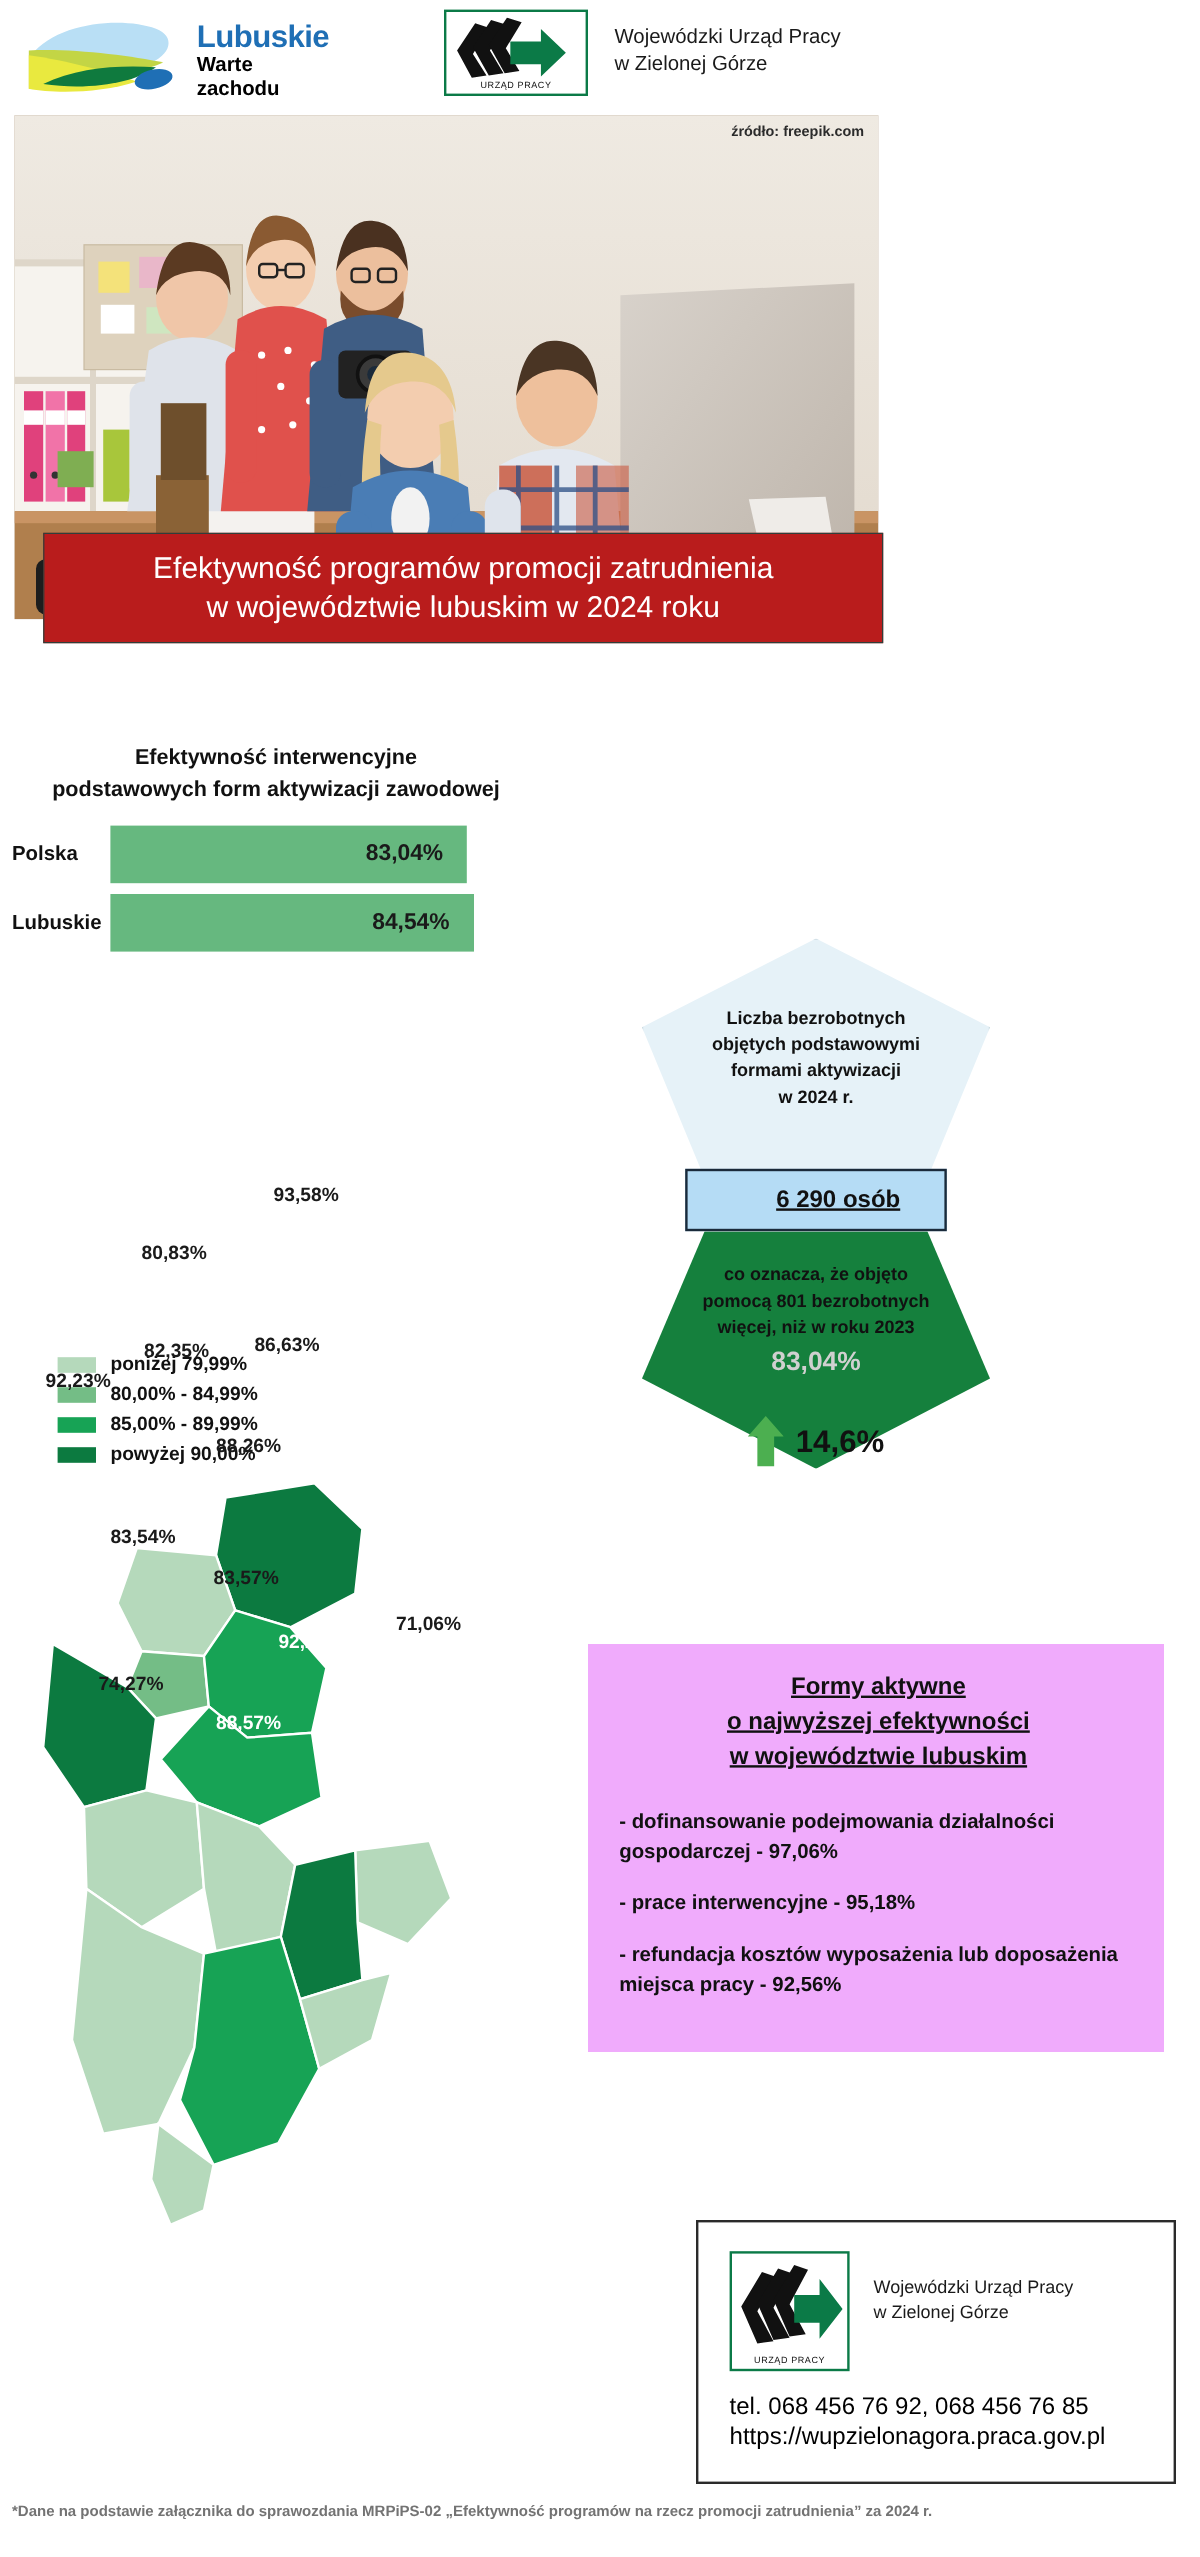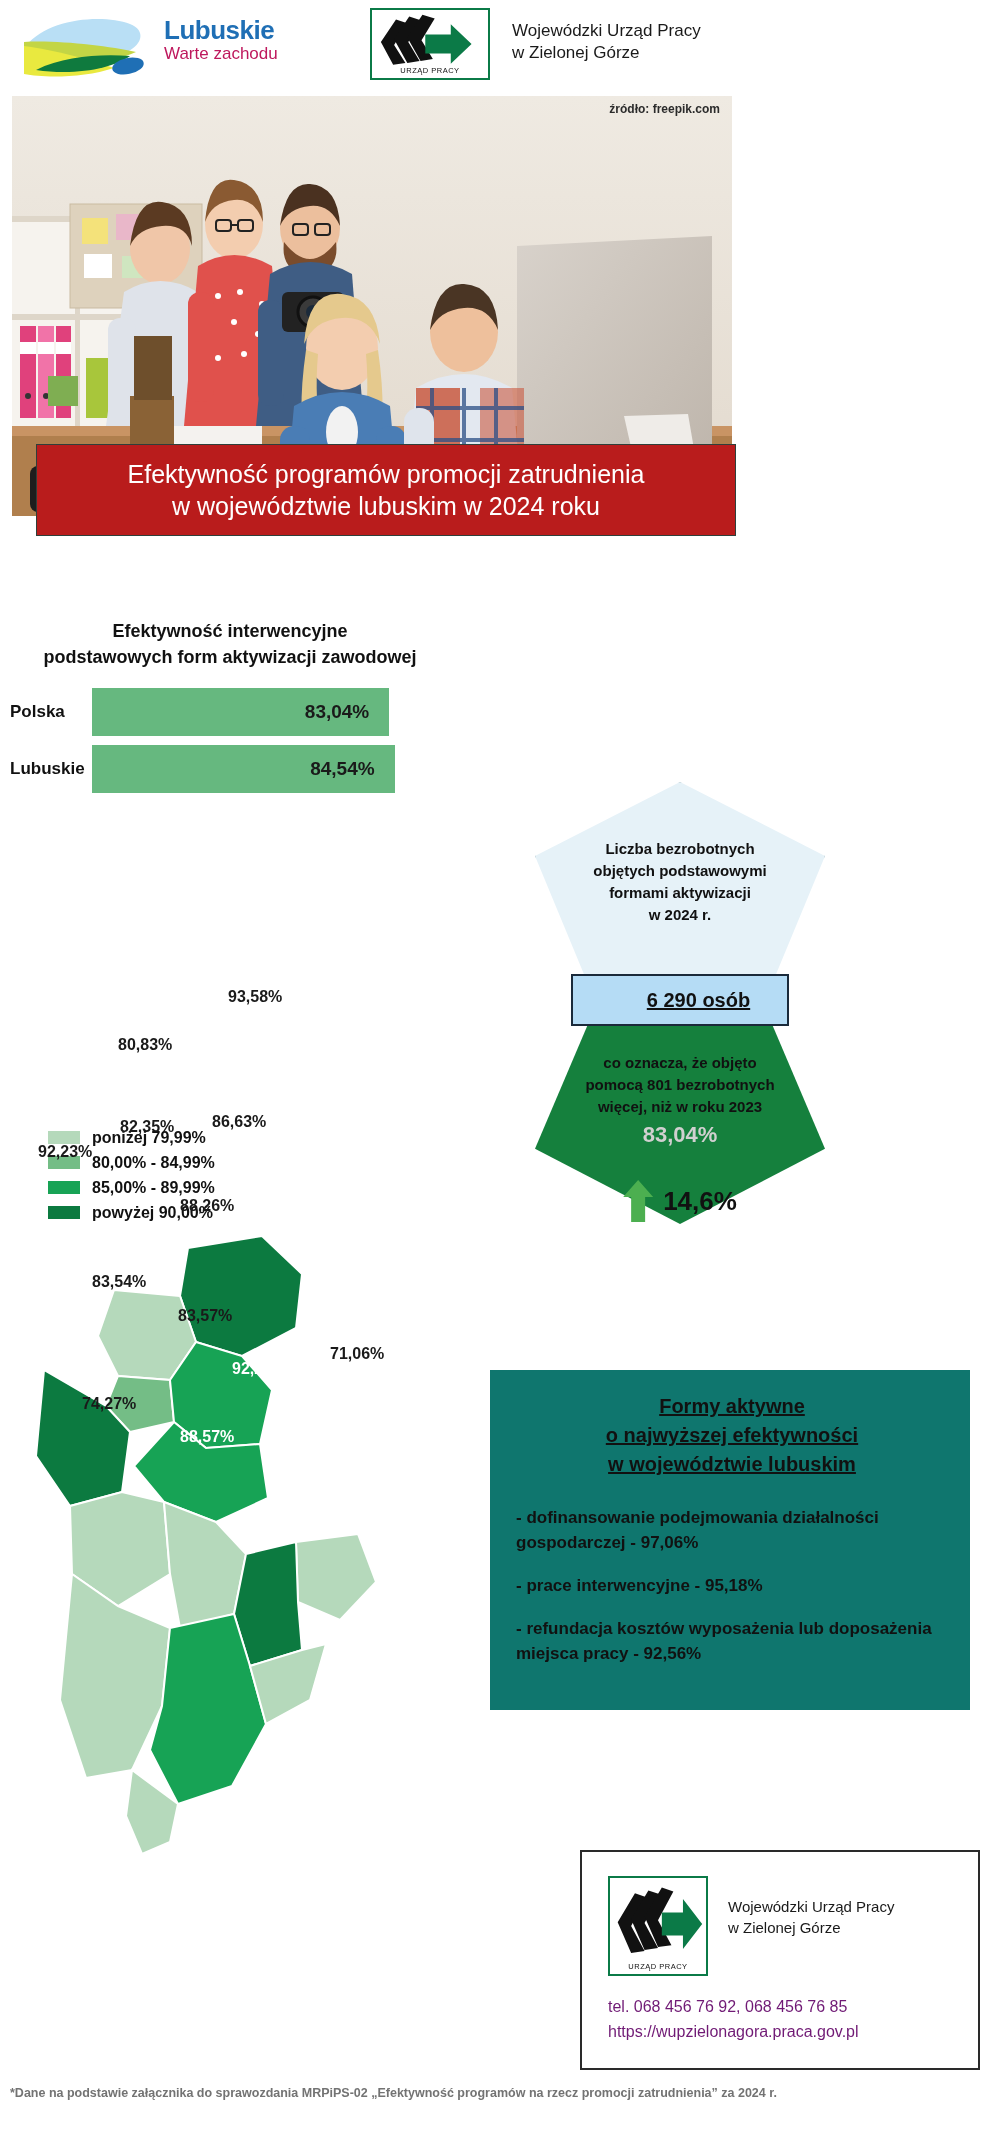--- a/index.html
+++ b/index.html
@@ -16,21 +16,21 @@
   #lubuskie-logo { position:absolute; left:18px; top:8px; width:230px; height:78px; }
   #lubuskie-mark { position:absolute; left:0; top:4px; width:140px; height:70px; }
   #lubuskie-text { position:absolute; left:146px; top:8px; width:120px; }
   #lubuskie-name {
     font-family:"Liberation Sans", sans-serif;
     font-weight:bold; font-size:26px; color:#1f6fb5; letter-spacing:-0.5px;
     line-height:28px;
   }
   #lubuskie-tag {
     font-family:"Liberation Sans", sans-serif;
-    font-weight:normal; font-size:17px; color:#be185d; line-height:20px;
+    font-weight:bold; font-size:17px; color:#000000; line-height:20px;
   }
 
   #wup-logo-box {
     position:absolute; left:370px; top:8px; width:120px; height:72px;
     border:2px solid #0b7a47; background:#fff;
   }
   #wup-title {
     position:absolute; left:512px; top:20px;
     font-size:17px; line-height:22px; color:#1a1a1a;
     font-family:"Liberation Sans", sans-serif;
@@ -161,21 +161,21 @@
   #footer-logo {
     position:absolute; left:26px; top:24px; width:100px; height:100px;
     border:2px solid #0b7a47; background:#fff;
   }
   #footer-org {
     position:absolute; left:146px; top:44px;
     font-size:15px; line-height:21px; color:#1a1a1a;
   }
   #footer-contact {
     position:absolute; left:26px; top:142px;
-    font-size:16px; line-height:25px; color:#701a75;
+    font-size:20px; line-height:25px; color:#000000;
   }
   #bottom-note {
     position:absolute; left:10px; top:2086px; width:980px;
     font-weight:bold; font-size:12.5px; color:#737373;
   }
 
   
   .wup-inner { position:absolute; left:0; top:0; width:100%; height:100%; }
   .wup-caption {
     position:absolute; left:0; bottom:4px; width:100%;
@@ -478,21 +478,21 @@
 <div class="map-label lbl-light" style="left:212px; top:1113px;">86,63%</div>
 <div class="map-label lbl-light" style="left:38px; top:1143px;">92,23%</div>
 <div class="map-label lbl-light" style="left:180px; top:1197px;">88,26%</div>
 <div class="map-label lbl-light" style="left:92px; top:1273px;">83,54%</div>
 <div class="map-label lbl-light" style="left:178px; top:1307px;">83,57%</div>
 <div class="map-label lbl-light" style="left:330px; top:1345px;">71,06%</div>
 <div class="map-label lbl-dark" style="left:232px; top:1360px;">92,26%</div>
 <div class="map-label lbl-light" style="left:82px; top:1395px;">74,27%</div>
 <div class="map-label lbl-dark" style="left:180px; top:1428px;">88,57%</div>
 
-<div id="forms-box" style="background: #0f766e;">
+<div id="forms-box" style="background: #f0abfc;">
   <div id="forms-heading">
     <div>Formy aktywne</div>
     <div>o najwyższej efektywności</div>
     <div>w województwie lubuskim</div>
   </div>
   <div class="form-item">- dofinansowanie podejmowania działalności gospodarczej - 97,06%</div>
   <div class="form-item">- prace interwencyjne - 95,18%</div>
   <div class="form-item">- refundacja kosztów wyposażenia lub doposażenia miejsca pracy - 92,56%</div>
 </div>
 

